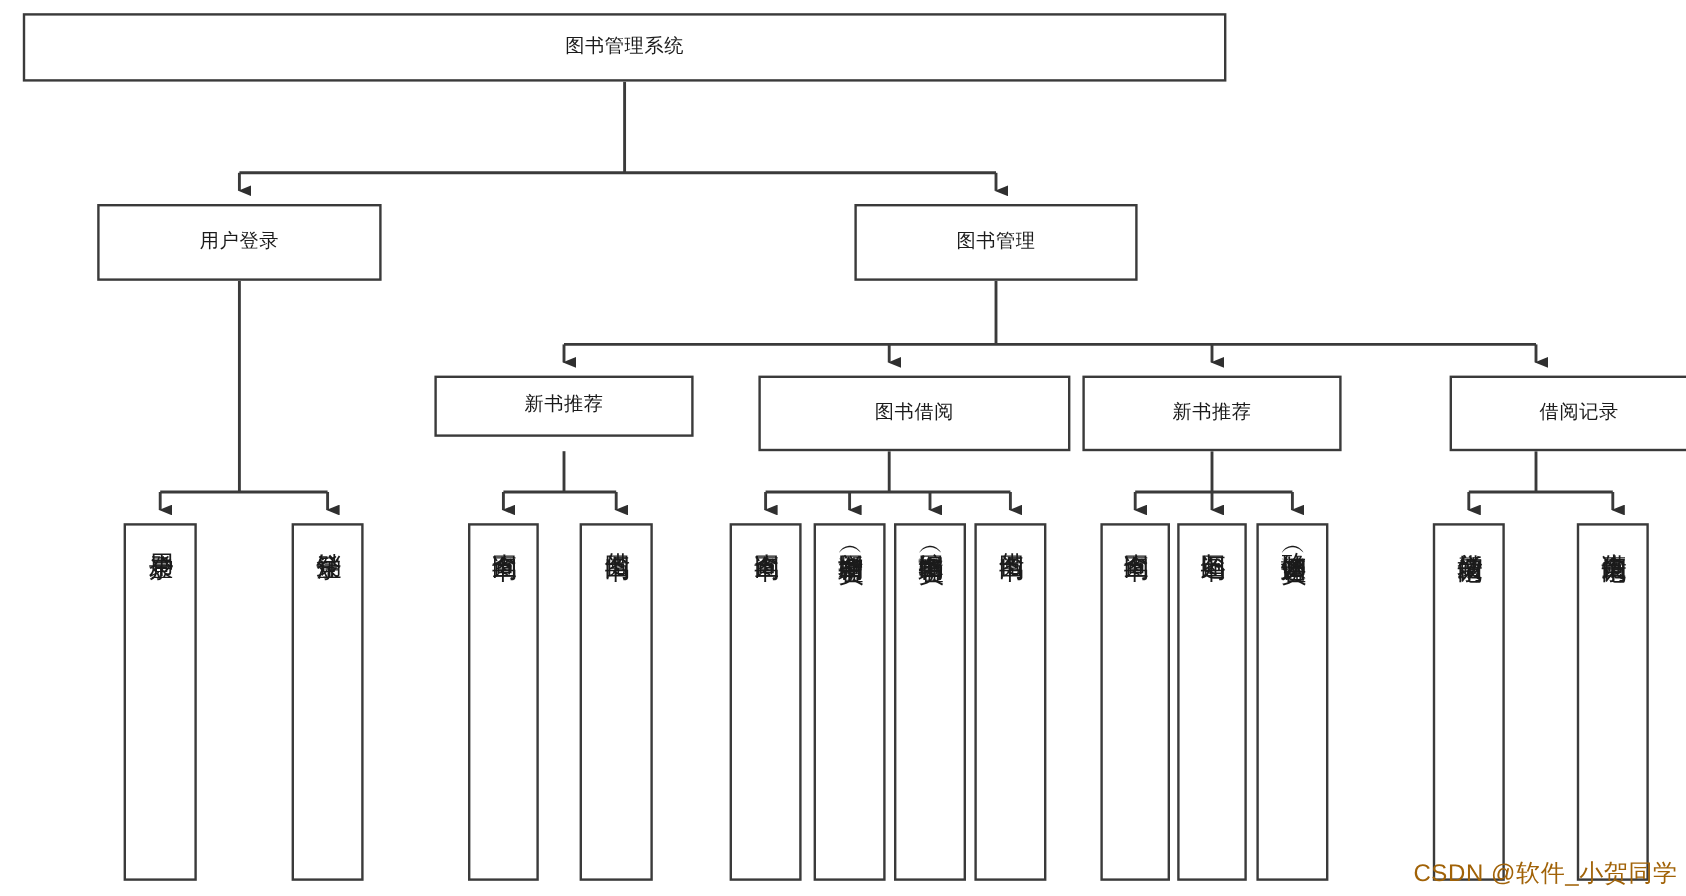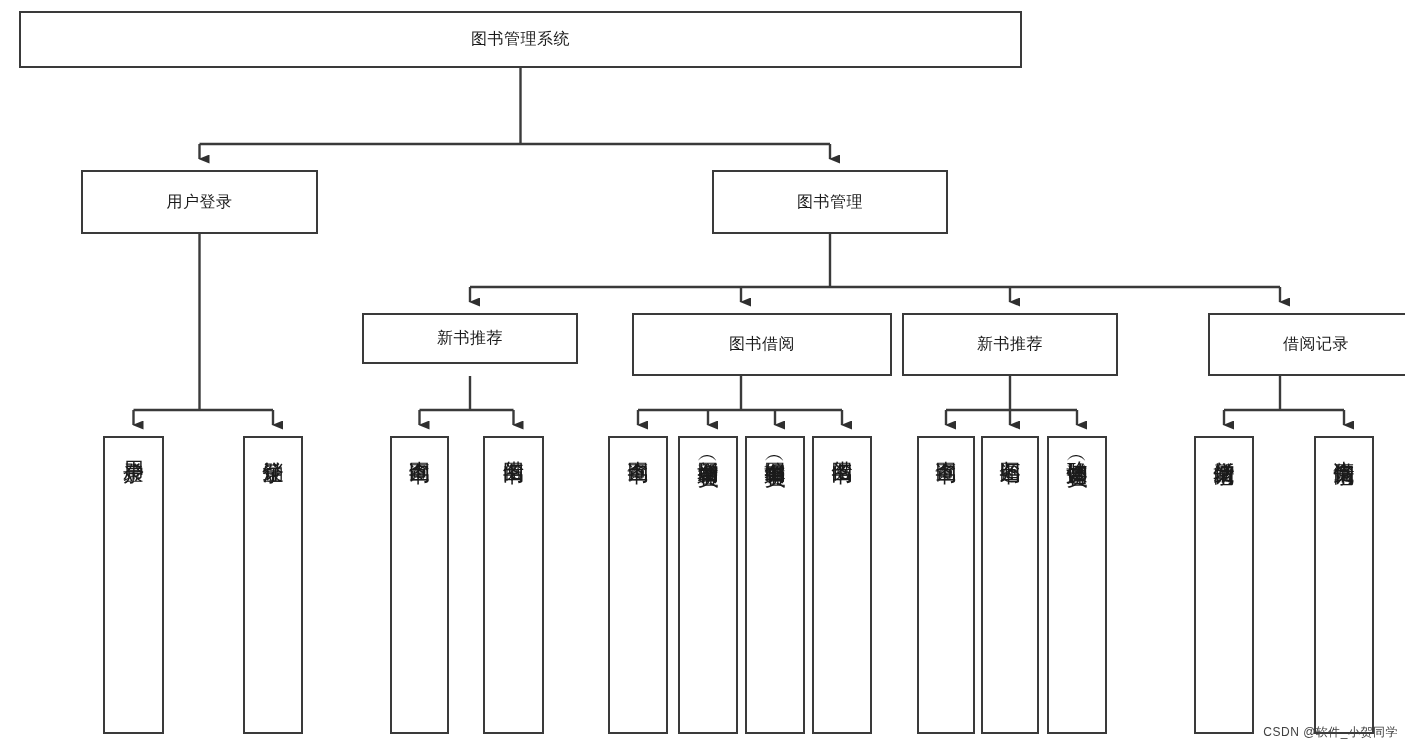--- a/index.html
+++ b/index.html
@@ -49,22 +49,22 @@
     text-orientation: upright;
     font-size: 21px;
     line-height: 1.05;
     letter-spacing: 1px;
     white-space: normal;
   }
   #watermark {
     position: absolute;
     right: 7px;
     bottom: 6px;
-    color: #404040;
-    font-size: 12px;
+    color: #a16207;
+    font-size: 20px;
     letter-spacing: 0.5px;
     white-space: nowrap;
     pointer-events: none;
   }
 </style>
 </head>
 <body>
 
 <div id="canvas">
   <svg id="edges" viewBox="0 0 1405 747" xmlns="http://www.w3.org/2000/svg">

